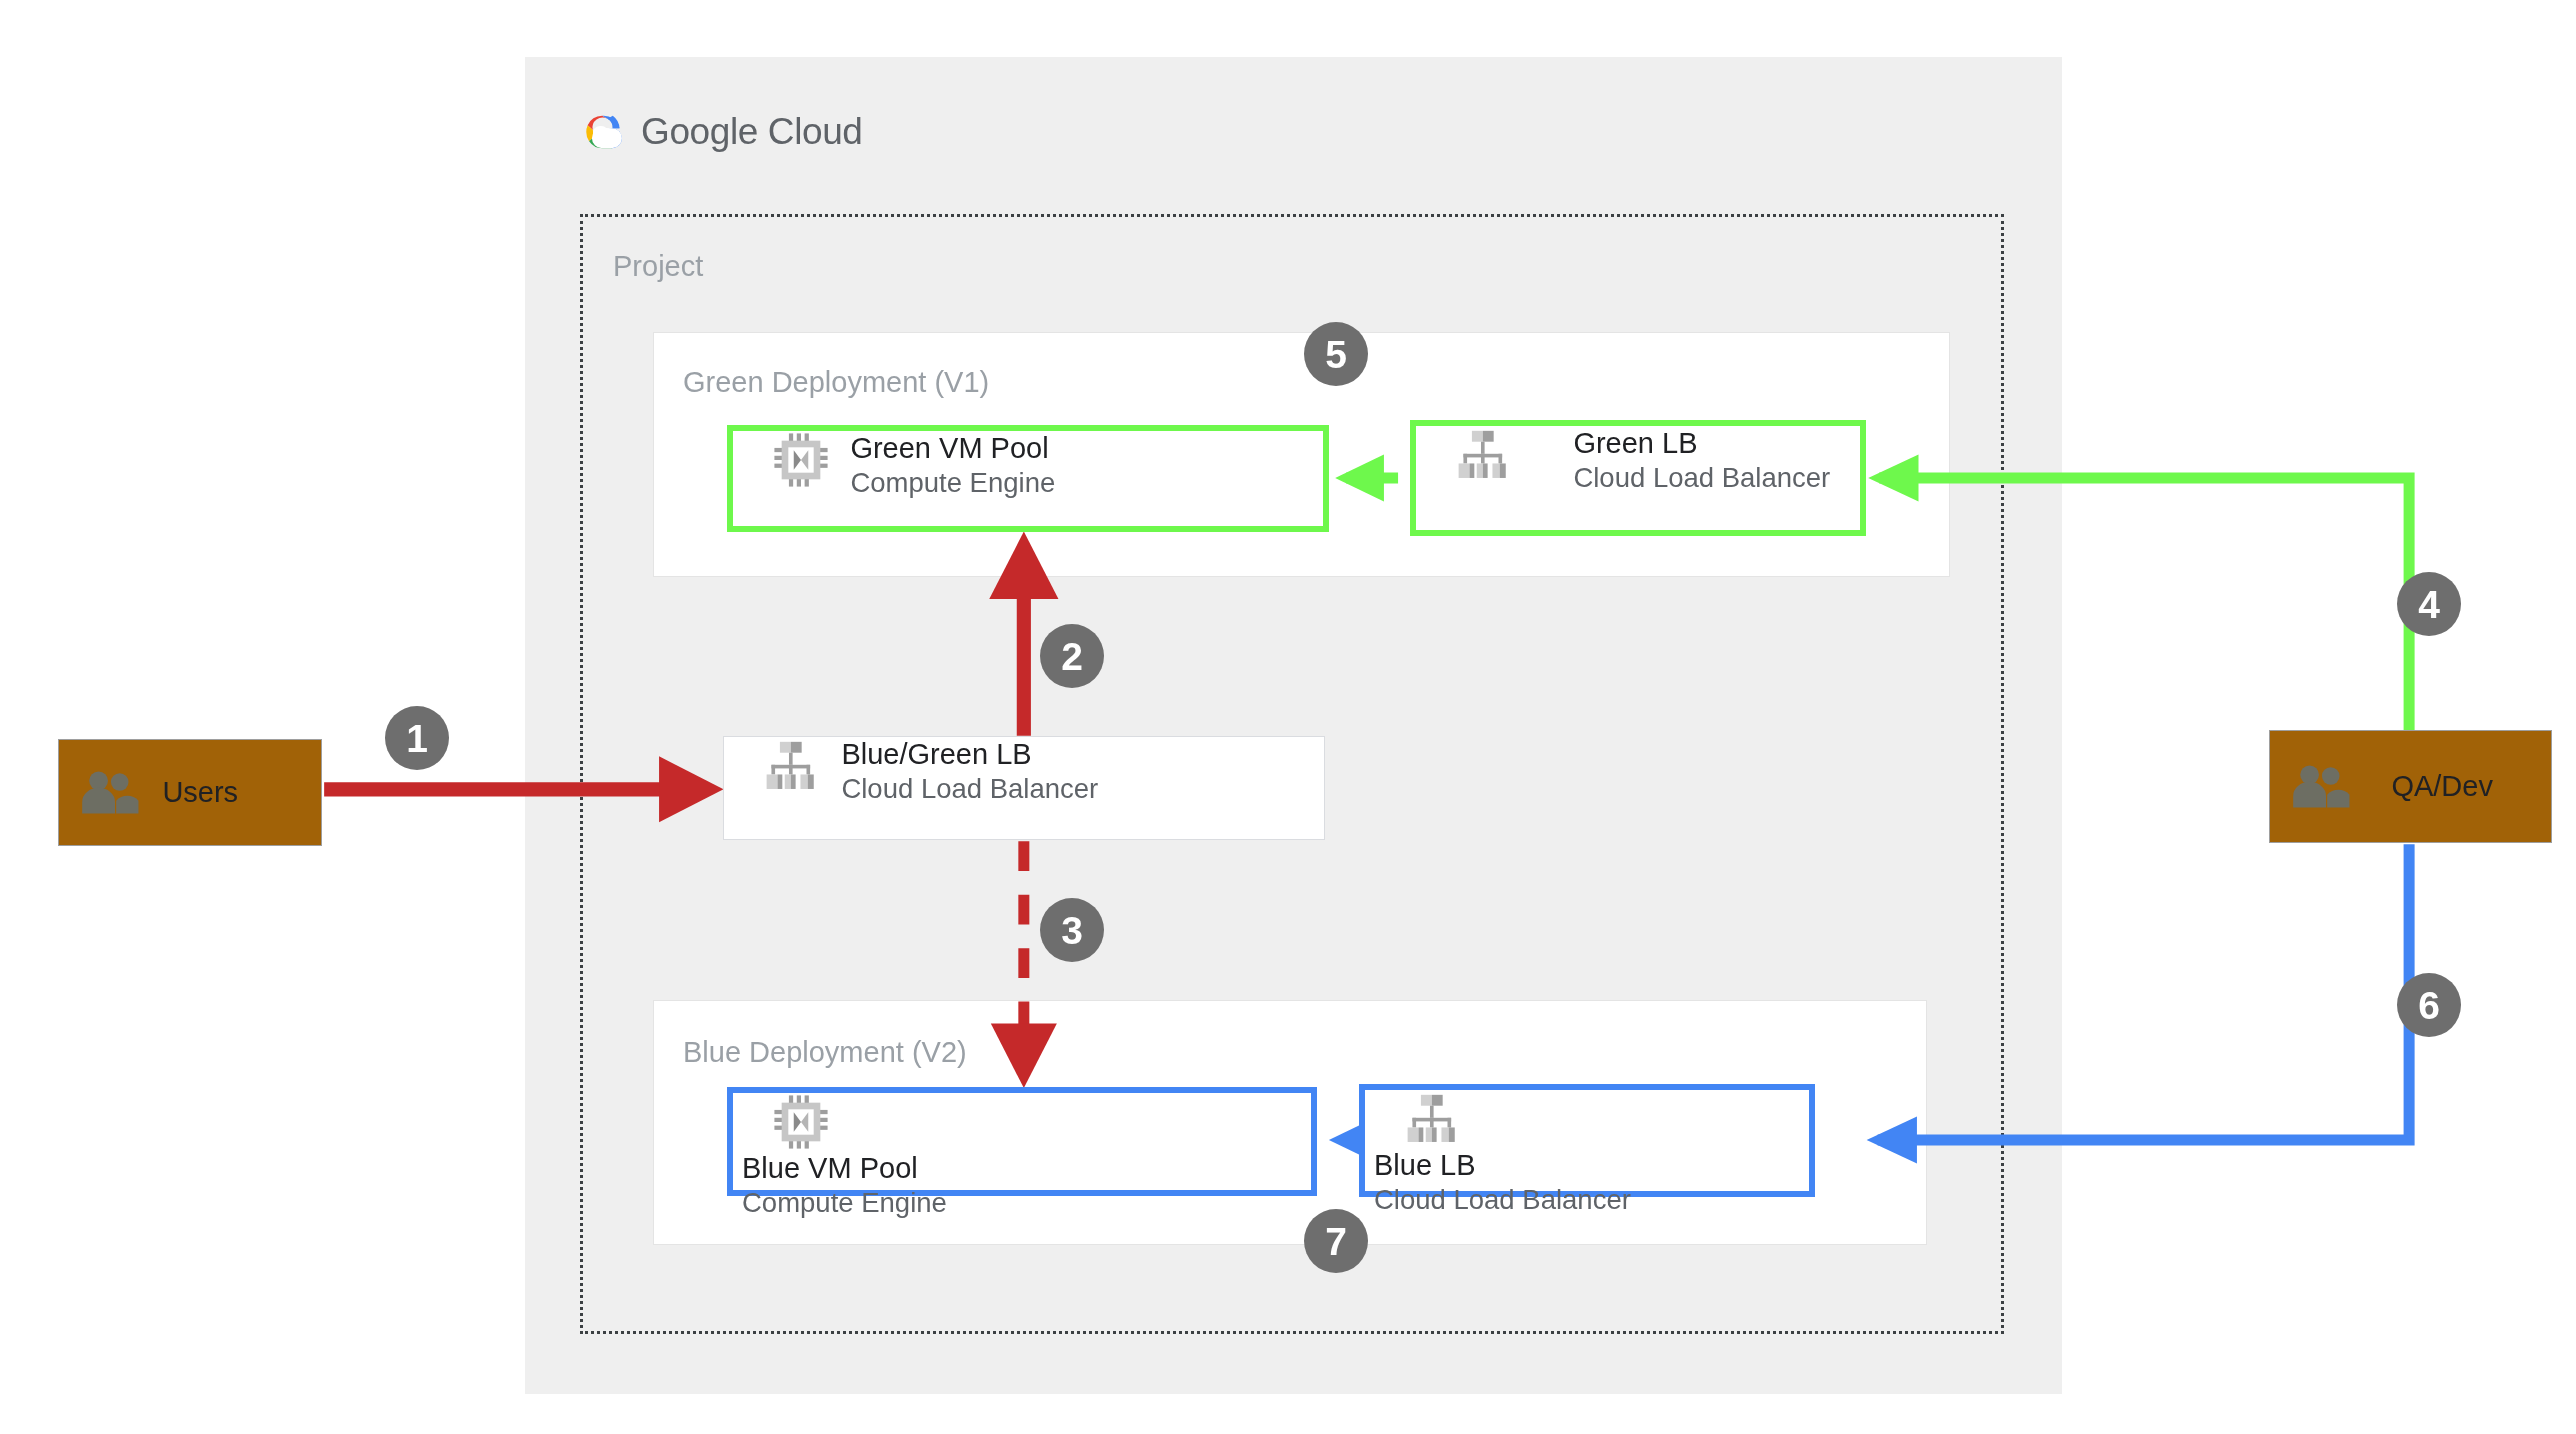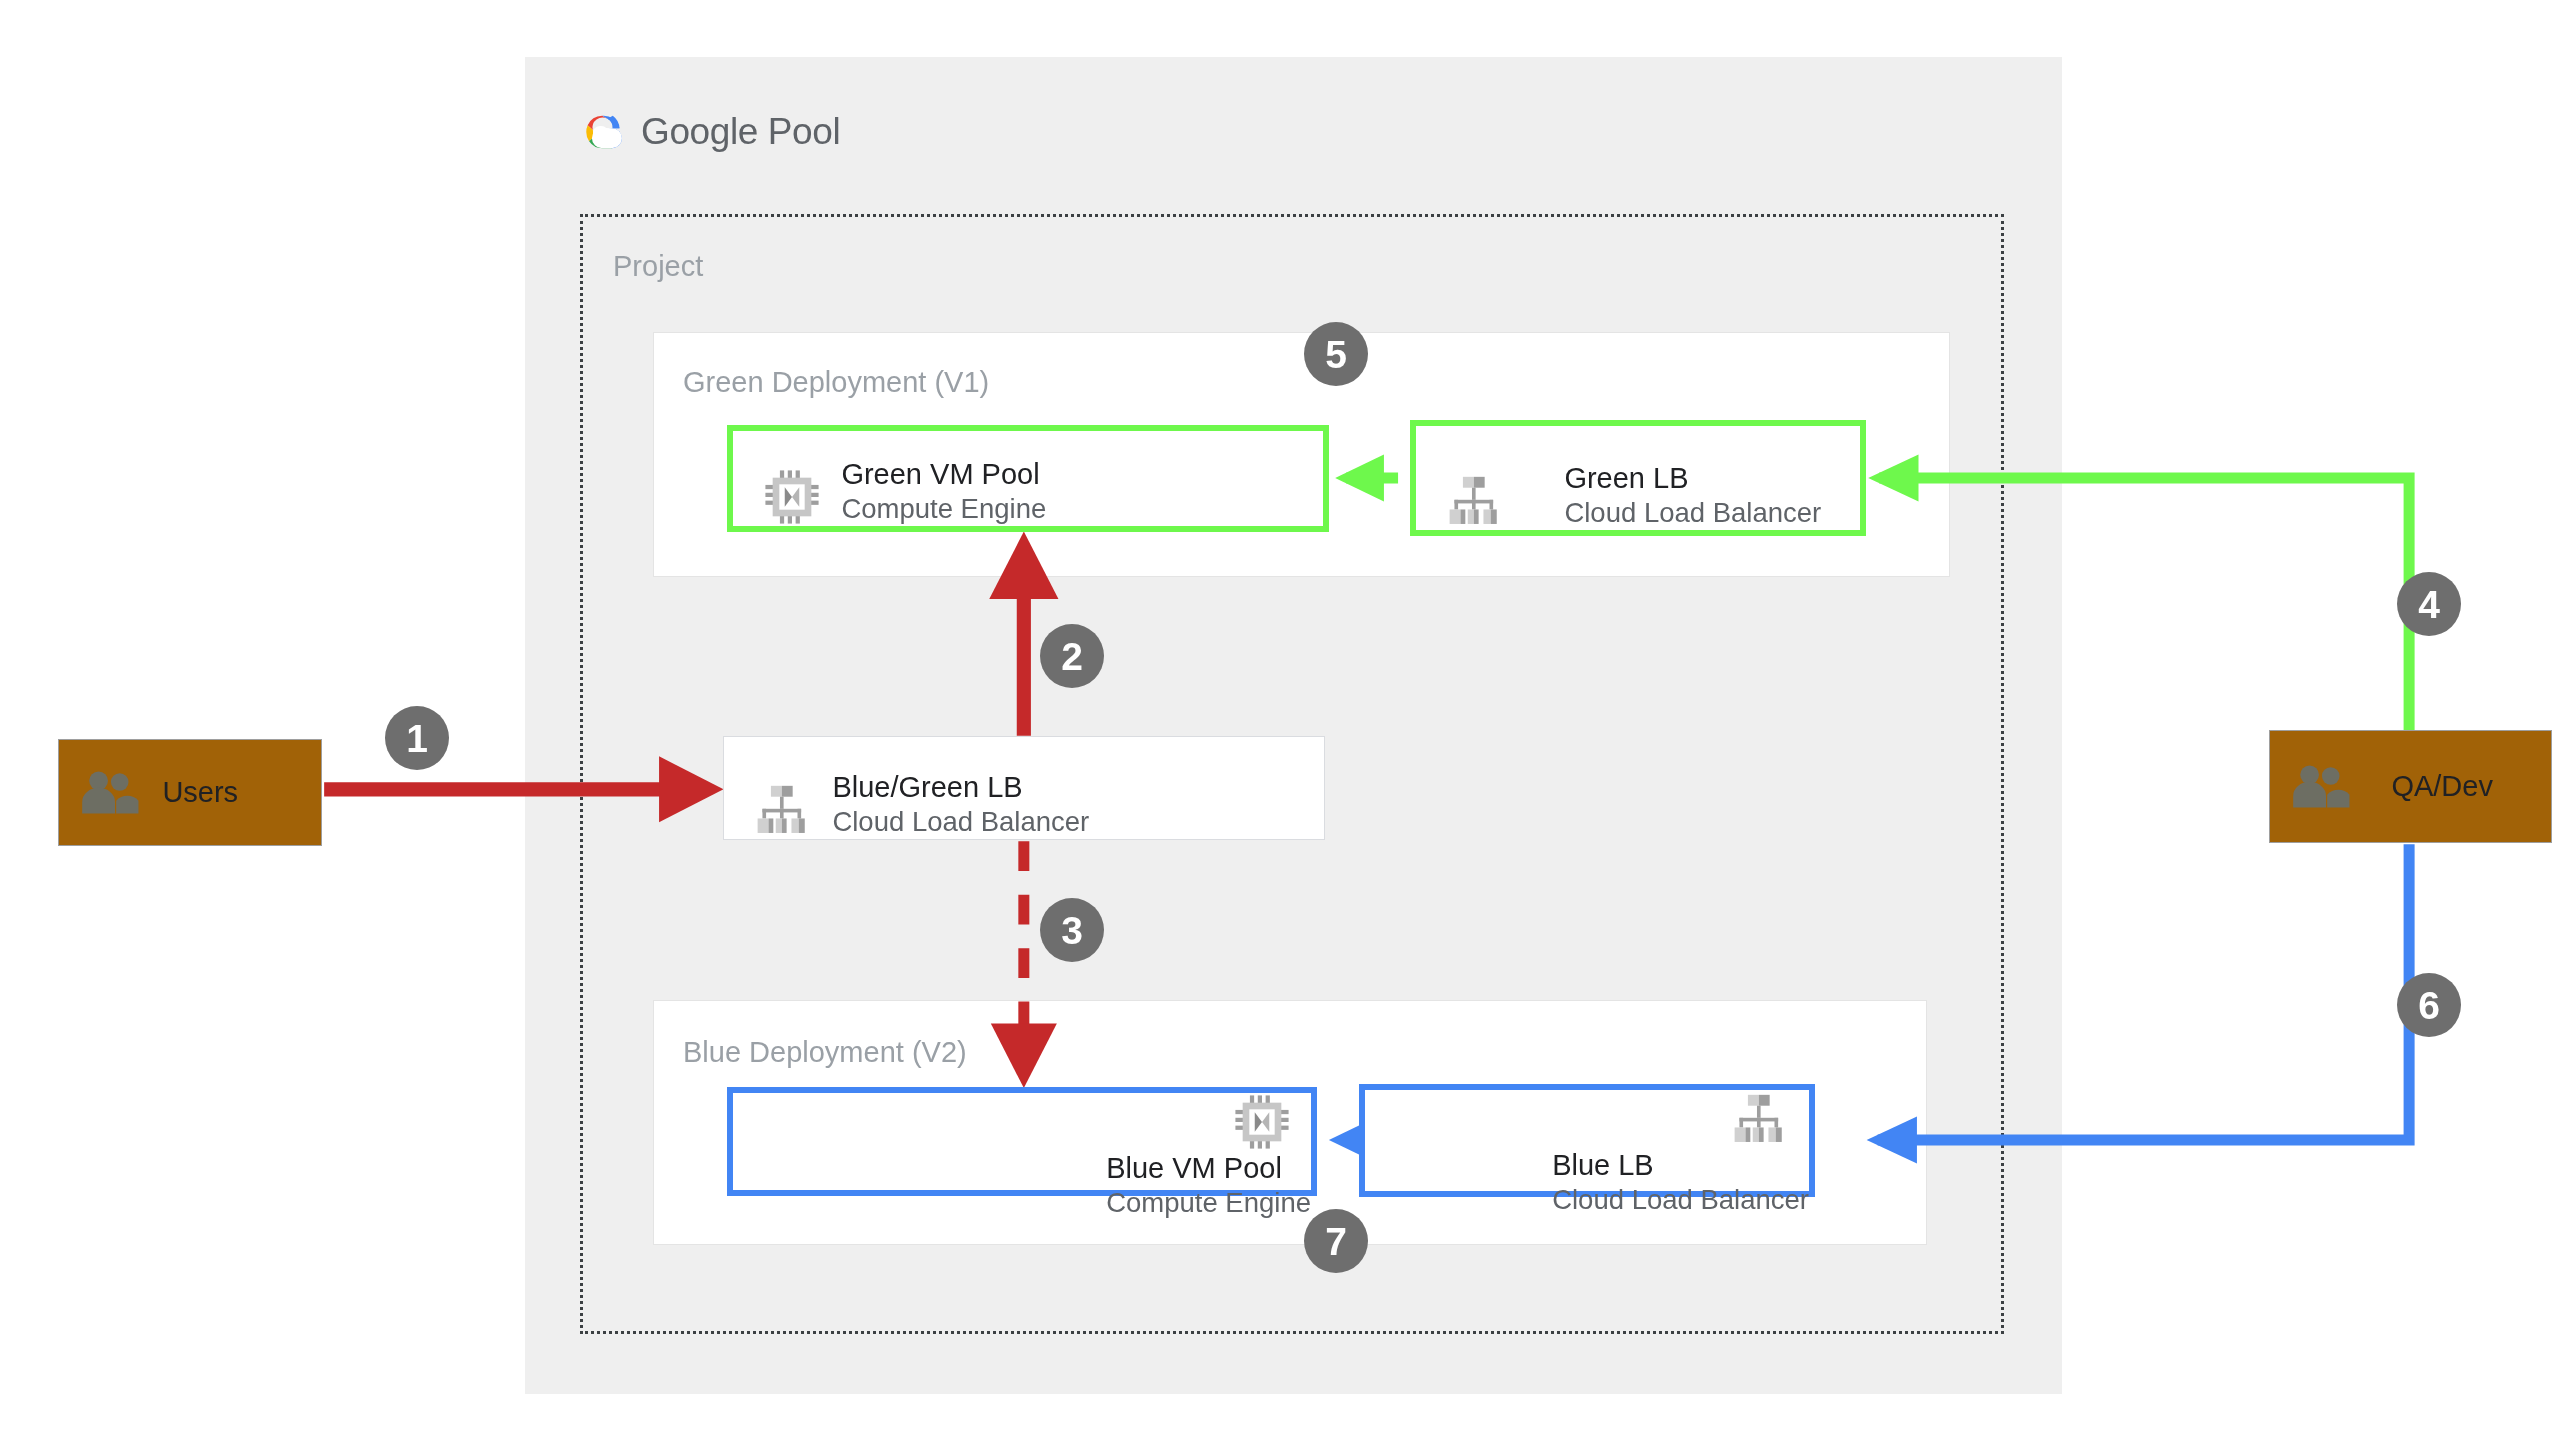--- a/index.html
+++ b/index.html
@@ -46,21 +46,21 @@
   .blue-panel{left:653px;top:1000px;width:1274px;height:245px;}
   .deploy-title{
     position:absolute;font-size:29px;color:#9aa0a6;white-space:nowrap;
   }
   .green-title{left:683px;top:366px;}
   .blue-title{left:683px;top:1036px;}
 
   
   .node{
     position:absolute;background:#ffffff;box-sizing:border-box;
-    display:flex;align-items:flex-end;
+    display:flex;align-items:flex-start;padding-left:9px;
   }
   .node .node-icon{
     flex:0 0 auto;width:58px;height:58px;margin-left:30px;margin-right:20.4px;
   }
   .node .node-text{display:flex;flex-direction:column;justify-content:center;}
   .node .node-title{font-size:29px;color:#202124;line-height:1.22;white-space:nowrap;}
   .node .node-sub{font-size:27.5px;color:#5f6368;line-height:1.22;white-space:nowrap;}
 
   .node-green{border:6.3px solid #6EF84C;}
   .node-blue{border:6.3px solid #4285F4;flex-direction:column;}
@@ -114,21 +114,21 @@
       <path d="M12.6 22.6 A21.2 21.2 0 0 0 10.8 31.3 A21.3 21.3 0 0 0 14.5 43.4 L21.6 36.9 A13 13 0 0 1 19.4 28.6 Z" fill="#FBBC05"></path>
       <path d="M14.5 43.4 A21.3 21.3 0 0 0 31.9 52.6 L44.3 52.6 L44.3 44 L31.9 44 A12.9 12.9 0 0 1 21.6 36.9 Z" fill="#34A853"></path>
       <path d="M45.3 26.5 L45.3 25.3 A13 13 0 0 0 38.5 14.2 L31.6 10.2 A21.2 21.2 0 0 1 54.2 26.5 Z" fill="#4285F4"></path>
       <path d="M44.3 26.5 L44.3 52.6 A13.1 13.1 0 0 0 44.3 26.5 Z" fill="#4285F4"></path>
       <path d="M30.2 23.6 A10 10 0 0 1 40.2 33.6 L40.2 36.2 L21.2 36.2 A8 8 0 0 1 21.2 27.2 A9.9 9.9 0 0 1 30.2 23.6 Z" fill="#FFFFFF"></path>
       <circle cx="44.3" cy="39.5" r="13.1" fill="#4285F4"></circle>
       <path d="M18.6 29.0 A9.6 9.6 0 0 1 33.9 25.0 L27.6 31.2 A3.8 3.8 0 0 0 22.4 32.6 Z" fill="#FFFFFF" opacity="0"></path>
       <path d="M44.3 26.4 L33.0 26.4 A11.4 11.4 0 0 1 40.4 33.0 L40.4 36.3 L27.4 36.3 L27.4 30.0 A4.0 4.0 0 0 0 21.0 33.2 L21.0 36.3 L25.6 36.3 L25.6 44.0 L32.0 44.0 A13.1 13.1 0 0 1 44.3 26.4 Z" fill="#FFFFFF"></path>
       <path d="M31.3 26.3 A13.1 13.1 0 0 0 31.3 52.5 L44.3 52.5 A13.1 13.1 0 0 0 44.3 26.3 Z" fill="#FFFFFF"></path>
     </svg>
-    <div class="gcp-logo-text"><span>Google</span> <span class="w2">Pool</span></div>
+    <div class="gcp-logo-text"><span>Google</span> <span class="w2">Cloud</span></div>
   </div>
 
   <div class="project-box"></div>
   <div class="project-label">Project</div>
 
   <div class="deploy-panel green-panel"></div>
   <div class="deploy-title green-title">Green Deployment (V1)</div>
 
   <div class="deploy-panel blue-panel"></div>
   <div class="deploy-title blue-title">Blue Deployment (V2)</div>

